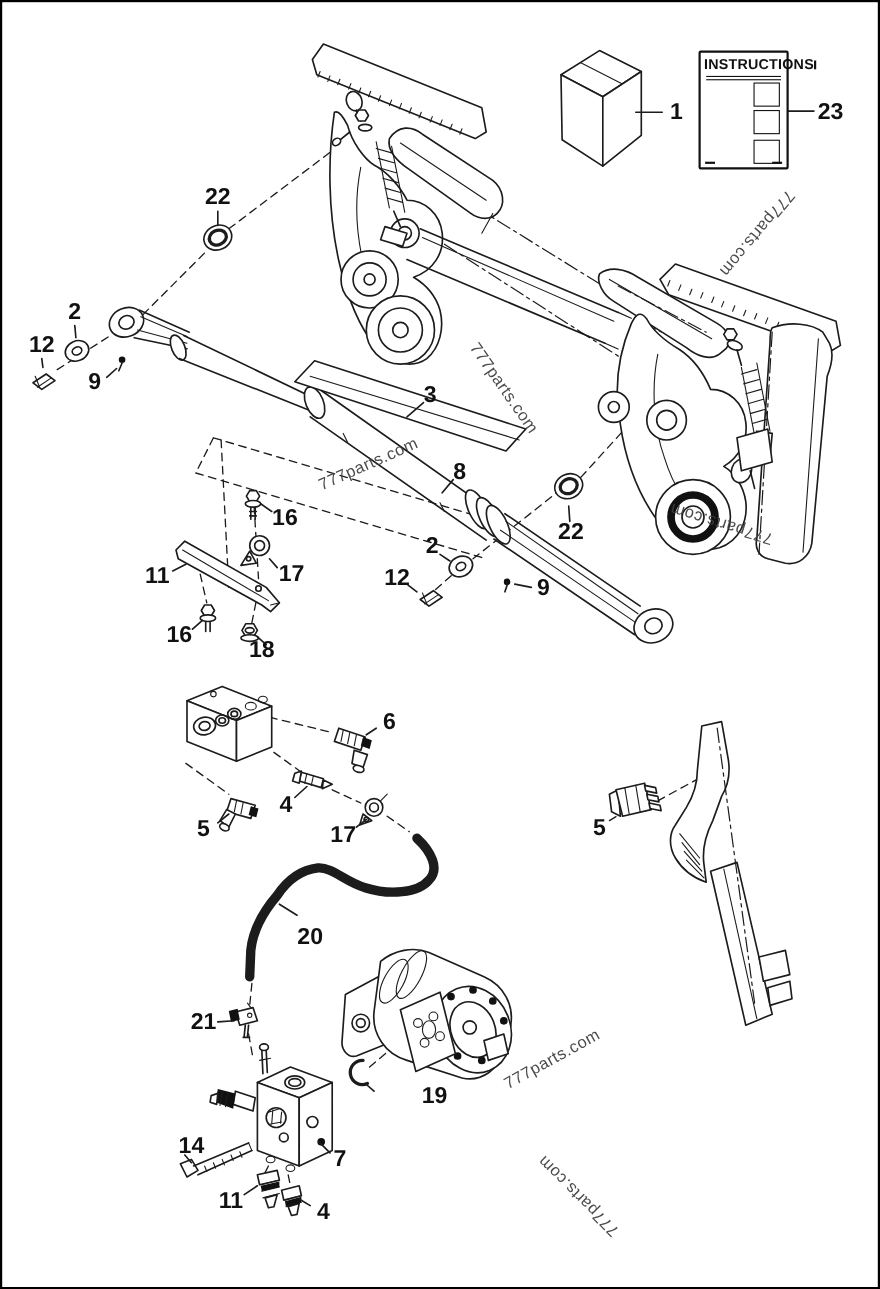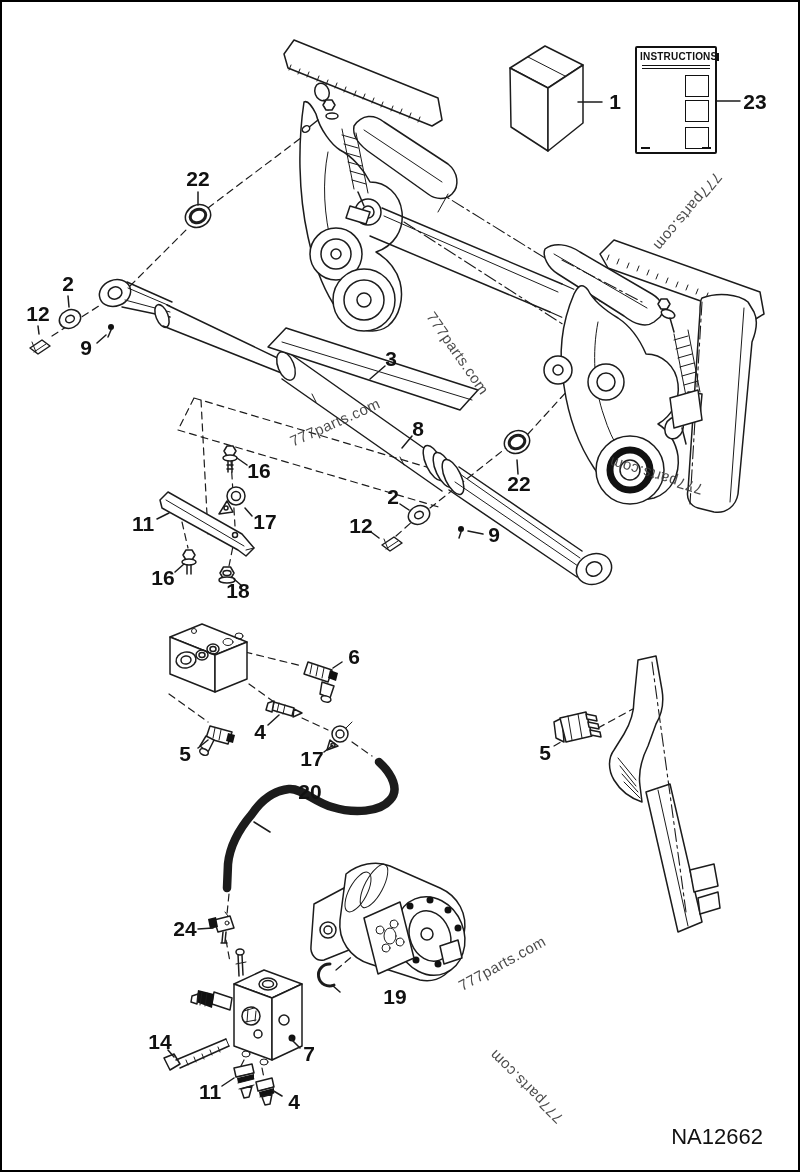--- a/index.html
+++ b/index.html
@@ -28,21 +28,21 @@
   }
   .drawing-number{
     position:absolute;left:640px;top:1122px;width:150px;text-align:center;
     font-size:22px;color:#111;
   }
   .instructions-sheet{
     position:absolute;left:633px;top:44px;width:82px;height:108px;
     border:2px solid #111;border-radius:2px;box-sizing:border-box;background:#fff;
   }
   .instructions-header{display:flex;align-items:center;justify-content:space-between;padding:3px 3px 0 3px;}
-  .instructions-title{font-size:10px;font-weight:bold;color:#111;letter-spacing:.2px;}
+  .instructions-title{font-size:13px;font-weight:bold;color:#111;letter-spacing:.2px;}
   .instructions-tagbox{width:13px;height:8px;border:1px solid #111;border-bottom:2.5px solid #111;box-sizing:border-box;}
   .instructions-rule{margin:3px 5px 0 5px;border-top:1.3px solid #111;}
   .instructions-rule+.instructions-rule{margin-top:2px;}
   .instructions-square{position:absolute;left:48px;width:24px;height:22px;border:1.3px solid #111;box-sizing:border-box;}
   .corner-mark{position:absolute;bottom:3px;width:9px;height:2.5px;background:#111;}
 </style>
 </head>
 <body>
 
 <div class="page">
@@ -369,29 +369,28 @@
   <div class="callout" style="left:236px;top:589px;">18</div>
   <div class="callout" style="left:391px;top:495px;">2</div>
   <div class="callout" style="left:359px;top:524px;">12</div>
   <div class="callout" style="left:492px;top:533px;">9</div>
   <div class="callout" style="left:517px;top:482px;">22</div>
   <div class="callout" style="left:352px;top:655px;">6</div>
   <div class="callout" style="left:258px;top:730px;">4</div>
   <div class="callout" style="left:183px;top:752px;">5</div>
   <div class="callout" style="left:310px;top:757px;">17</div>
   <div class="callout" style="left:543px;top:751px;">5</div>
-  <div class="callout" style="left:280px;top:790px;margin-left:28px;">20</div>
-  <div class="callout" style="left:183px;top:927px;">24</div>
+  <div class="callout" style="left:280px;top:850px;">20</div>
+  <div class="callout" style="left:183px;top:927px;">21</div>
   <div class="callout" style="left:349px;top:995px;margin-left:44px;">19</div>
   <div class="callout" style="left:307px;top:1052px;">7</div>
-  <div class="callout" style="left:158px;top:1040px;">14</div>
+  <div class="callout" style="left:172px;top:1040px;">14</div>
   <div class="callout" style="left:208px;top:1090px;">11</div>
   <div class="callout" style="left:292px;top:1100px;">4</div>
 
   <div class="watermark" style="left:686px;top:210px;transform:translate(-50%,-50%) rotate(130deg);">777parts.com</div>
   <div class="watermark" style="left:333px;top:420px;transform:translate(-50%,-50%) rotate(-24deg);">777parts.com</div>
   <div class="watermark" style="left:456px;top:351px;transform:translate(-50%,-50%) rotate(55deg);">777parts.com</div>
   <div class="watermark" style="left:654px;top:474px;transform:translate(-50%,-50%) rotate(197deg);">777parts.com</div>
   <div class="watermark" style="left:500px;top:961px;transform:translate(-50%,-50%) rotate(-29deg);">777parts.com</div>
   <div class="watermark" style="left:524px;top:1085px;transform:translate(-50%,-50%) rotate(225deg);">777parts.com</div>
 
-  <div class="drawing-number">NA12662</div>
 </div>
 
 </body></html>

